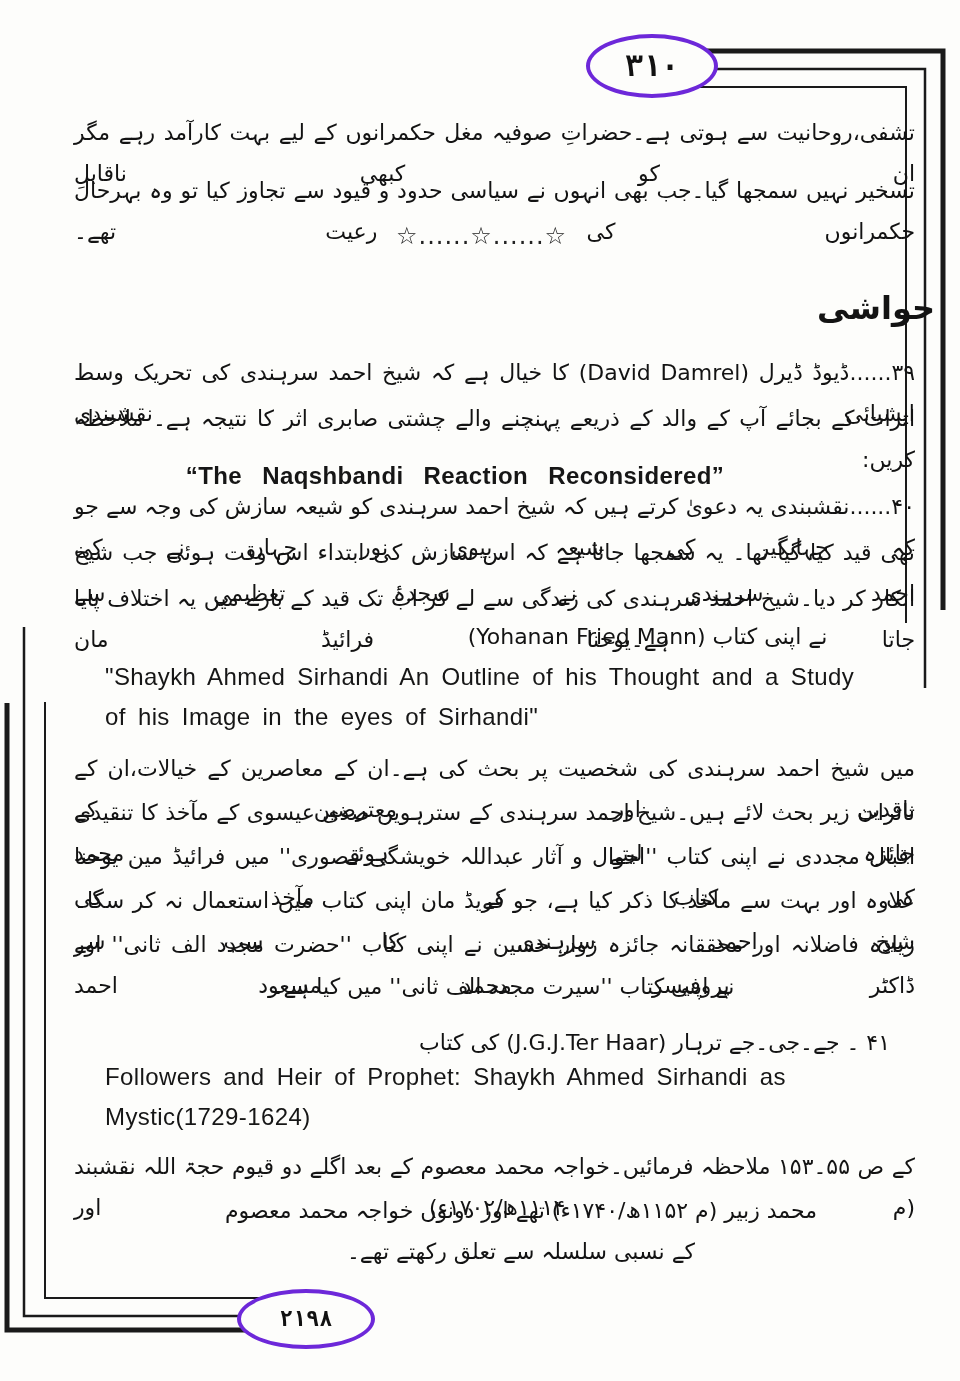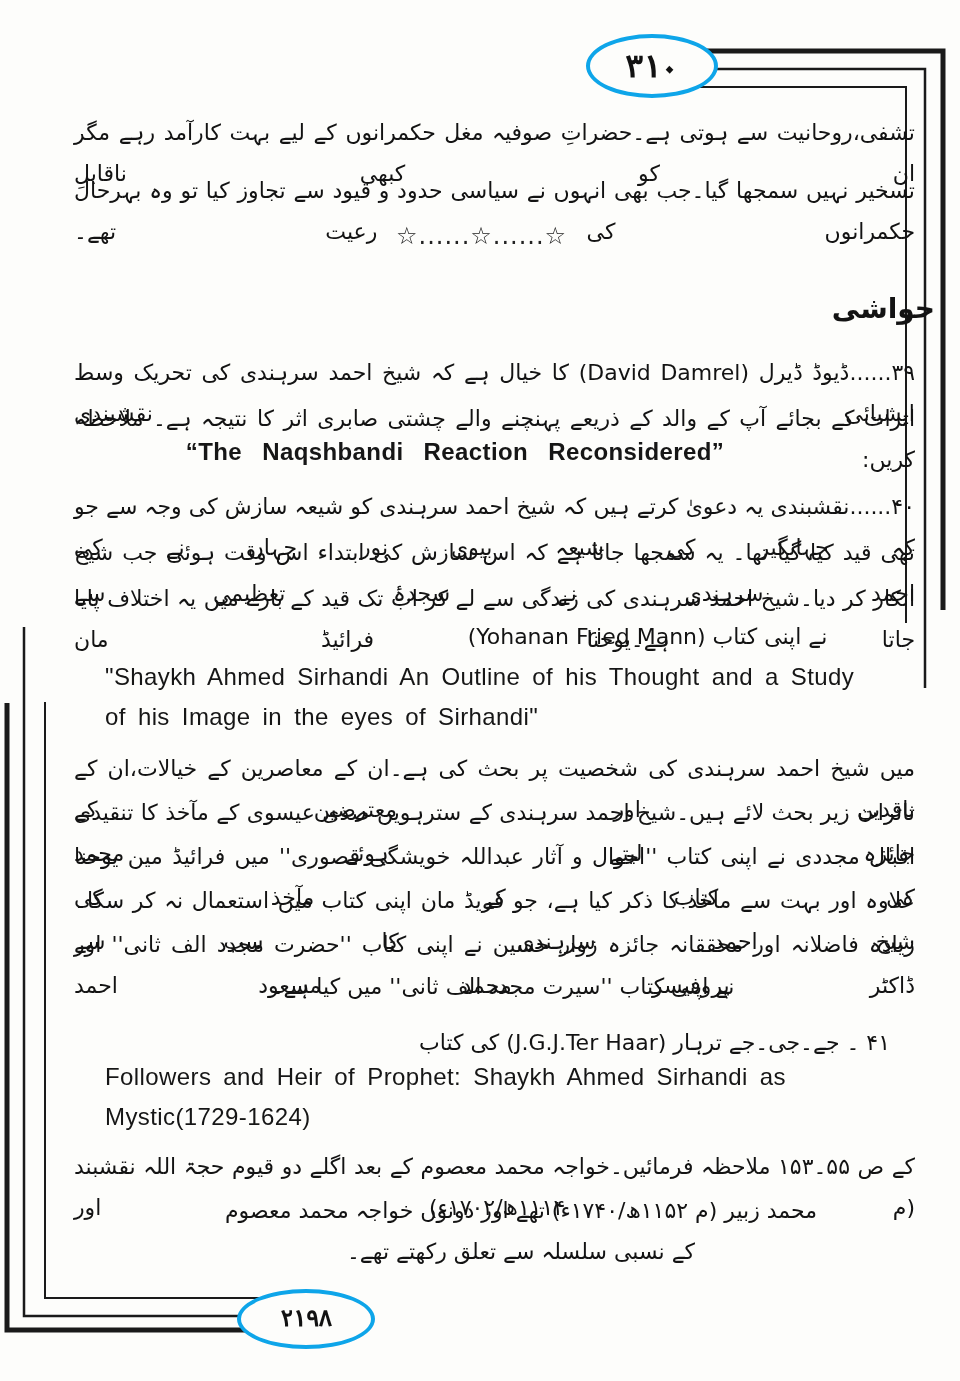--- a/index.html
+++ b/index.html
@@ -9,48 +9,48 @@
     width:960px;height:1381px;
     margin:0 auto;
     background:#fdfdfb;
     overflow:hidden;
     color:#141414;
   }
   .frame{position:absolute;inset:0;z-index:1;}
   .badge{
     position:absolute;z-index:2;
     background:#fdfdfb;
-    border:4px solid #0ea5e9;
+    border:4px solid #6d28d9;
     border-radius:50%;
     display:flex;align-items:center;justify-content:center;
-    font-family:Liberation Sans, sans-serif;
+    font-family:Liberation Mono, monospace;
     font-weight:bold;color:#111;
   }
   .badge.top{left:586px;top:34px;width:124px;height:56px;font-size:30px;}
   .badge.bottom{left:237px;top:1289px;width:130px;height:52px;font-size:22px;}
   .txt{position:absolute;z-index:3;}
   .u{
     font-family:"DejaVu Sans",sans-serif;
     font-size:22px;line-height:41px;
     direction:rtl;unicode-bidi:plaintext;
     color:#131313;
   }
   .jline{left:74px;right:45px;text-align:justify;text-align-last:justify;}
-  .heading{right:25px;left:600px;text-align:right;font-size:28px;font-weight:bold;}
+  .heading{right:25px;left:600px;text-align:right;font-size:32px;font-weight:bold;}
   .stars{
     left:396px;top:222px;z-index:3;position:absolute;
     font-family:"DejaVu Sans",sans-serif;
     font-size:24px;letter-spacing:1px;color:#222;
   }
   .e{
     font-family:"Liberation Sans",sans-serif;
     font-size:23px;color:#161616;
     letter-spacing:0.4px;
   }
-  .etitle-center{left:120px;right:170px;text-align:center;word-spacing:13px;font-weight:bold;font-size:24px;}
+  .etitle-center{left:120px;right:170px;text-align:center;word-spacing:13px;font-weight:bold;font-size:24px;margin-top:24px;}
   .eblock{left:105px;right:80px;text-align:left;word-spacing:5px;font-size:24px;}
   .center{ text-align:center; }
 </style>
 </head>
 <body>
 
 <div class="page">
 
   <svg class="frame" width="960" height="1381" viewBox="0 0 960 1381">
     <g stroke="#1a1a1a" fill="none">

